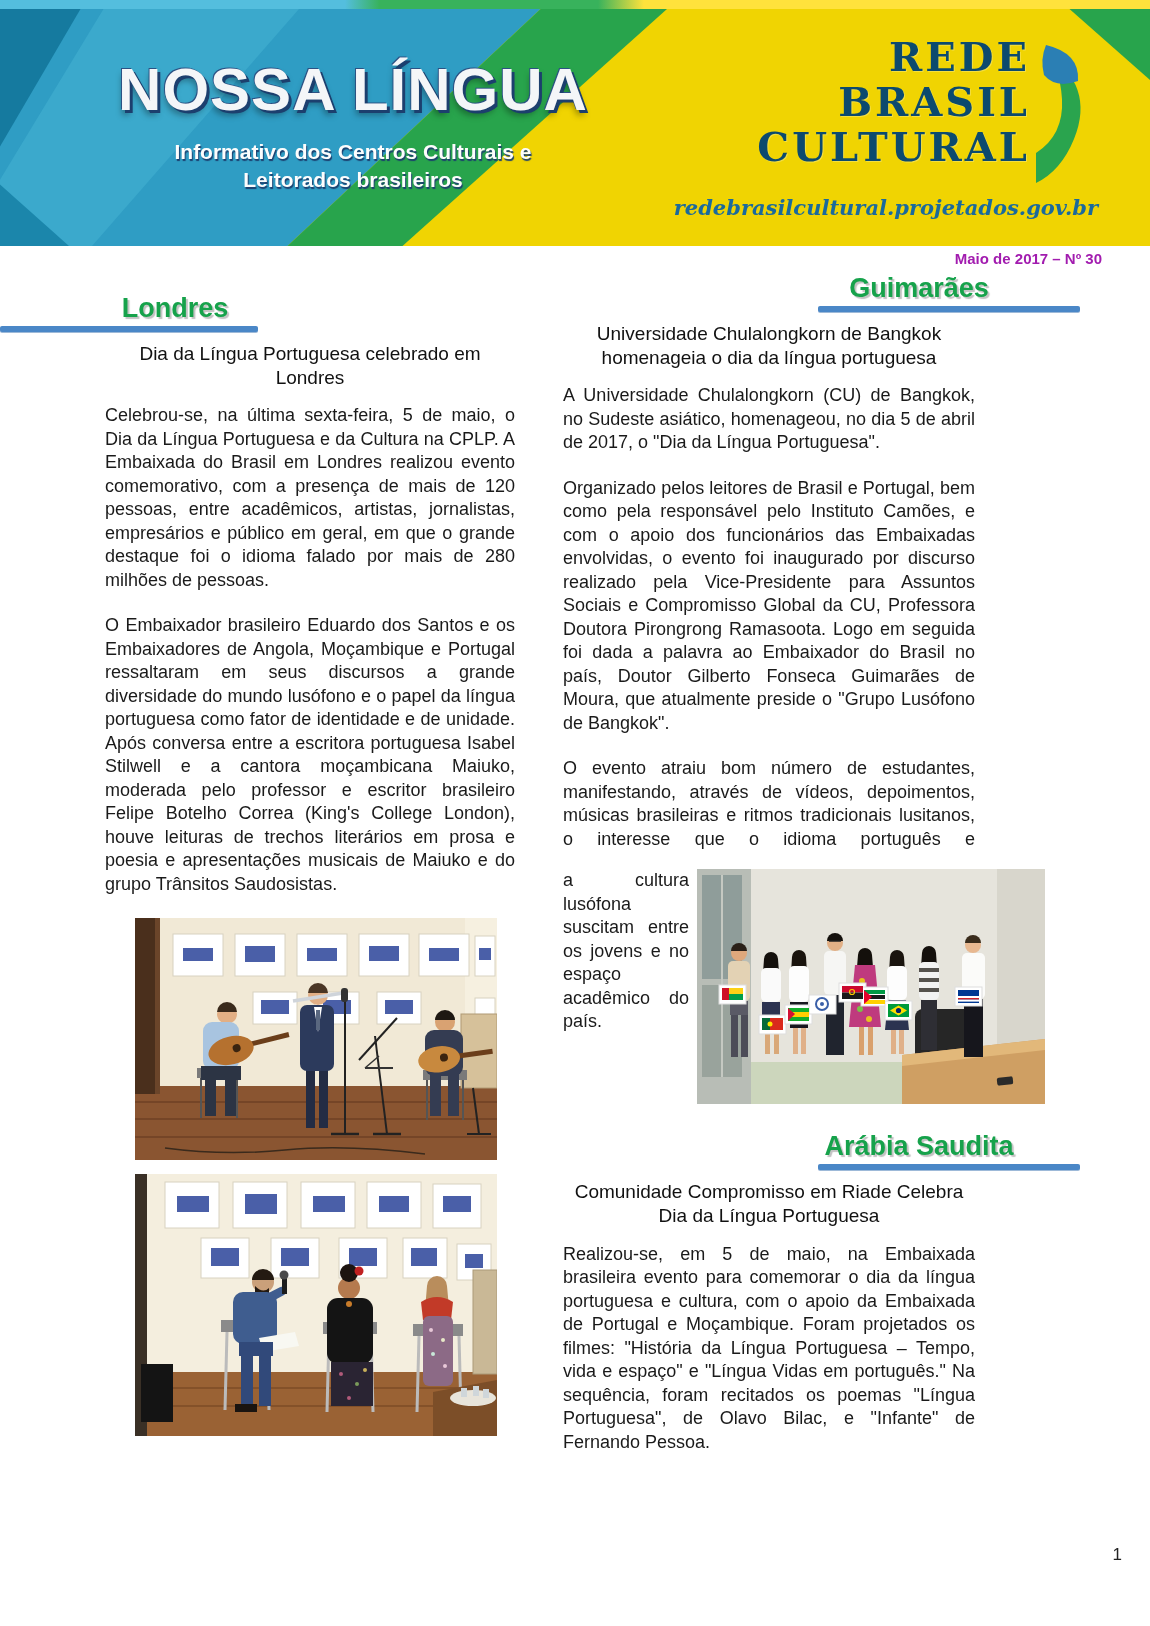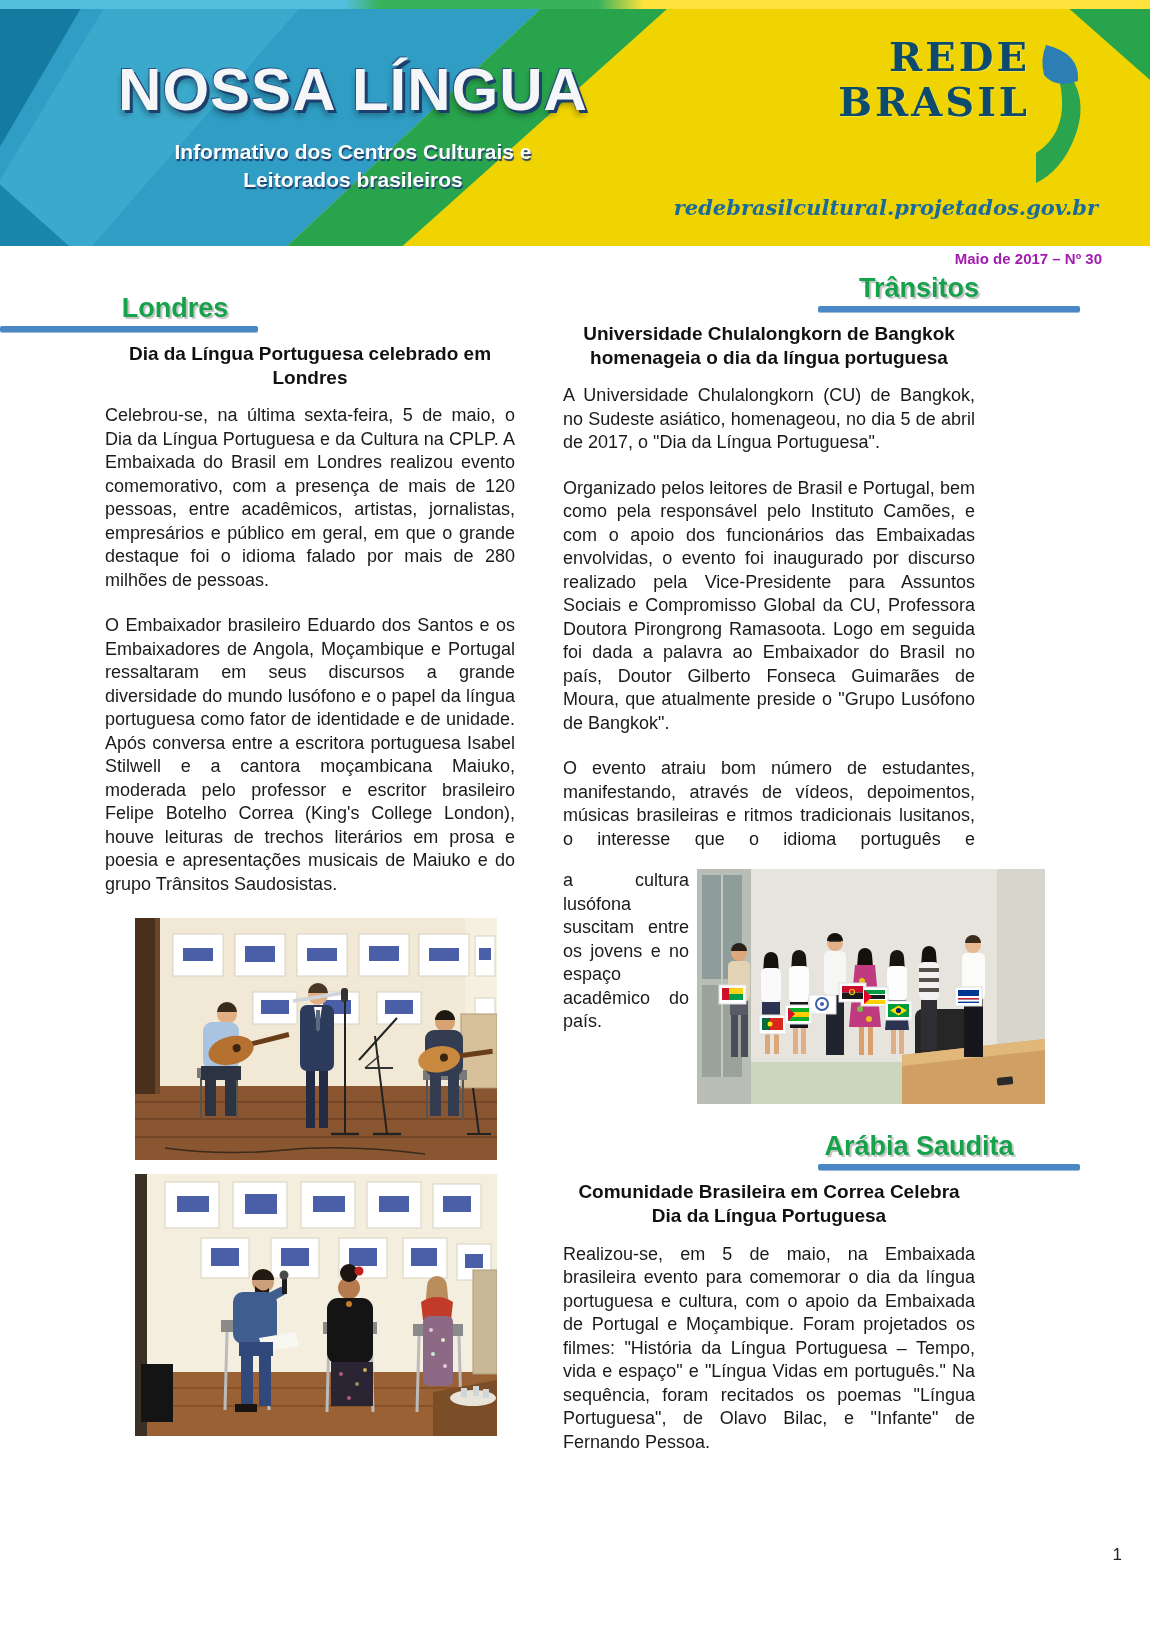--- a/index.html
+++ b/index.html
@@ -39,21 +39,21 @@
   .col-right { width:412px; }
 
   .head-left  { width:258px; margin-left:-105px; text-align:center; margin-top:20px; }
   .head-left .country { transform:translateX(46px); }
   .head-right { width:262px; margin-left:255px; margin-right:-105px; text-align:center; }
   .head-right .country { transform:translateX(-30px); white-space:nowrap; }
   .country { display:block; font-size:27px; font-weight:bold; color:#16a24b;
              text-shadow:2px 2px 1px #c2c2c2; line-height:1.25; }
   .rule { height:6px; background:#4a87c7; border-radius:2px; box-shadow:0 1px 0 #9db9d8; }
 
-  .article-title { font-weight:bold; font-size:19px; line-height:1.28; text-align:center;
+  .article-title { font-weight:normal; font-size:19px; line-height:1.28; text-align:center;
                    color:#111; margin:10px auto 14px; }
   .t-londres  { max-width:382px; }
   .t-thai     { max-width:402px; }
   .t-arabia   { max-width:402px; }
 
   .para { font-size:18px; line-height:23.5px; color:#1a1a1a; text-align:justify; margin-bottom:22px; }
   .force-justify { text-align-last:justify; margin-bottom:18px; }
 
   .photo { display:block; }
   .photo-musicians { margin:10px 0 14px 30px; }
@@ -86,20 +86,21 @@
       <div class="banner-sub">
         <span>Informativo dos Centros Culturais e</span><br>
         <span>Leitorados brasileiros</span>
       </div>
     </div>
 
     <div class="logo-block">
       <div class="logo-text">
         <span>REDE</span><br>
         <span>BRASIL</span><br>
+        <span>CULTURAL</span>
       </div>
       <svg class="logo-swoosh" width="62" height="150" viewBox="0 0 62 150">
         <path d="M8 14 q52 34 30 88 q-13 32 -38 44 l0 -30 q28 -18 26 -54 q-2 -32 -18 -48 z" fill="#2aa44e"></path>
         <path d="M10 8 q34 8 32 36 q-22 8 -34 -6 q-4 -16 2 -30 z" fill="#2b7fb4"></path>
       </svg>
     </div>
     <div class="logo-url">redebrasilcultural.projetados.gov.br</div>
   </div>
 
   <div class="issue-line">Maio de 2017  – Nº 30</div>
@@ -298,21 +299,21 @@
         <ellipse cx="338" cy="224" rx="23" ry="8" fill="#e8e4da"></ellipse>
         <rect x="326" y="214" width="6" height="9" fill="#cfd6da"></rect>
         <rect x="338" y="212" width="6" height="10" fill="#cfd6da"></rect>
         <rect x="348" y="215" width="6" height="9" fill="#cfd6da"></rect>
       </svg>
     </div>
 
     <div class="col-right">
 
       <div class="head-right">
-        <span class="country">Trânsitos</span>
+        <span class="country">Guimarães</span>
         <div class="rule"></div>
       </div>
 
       <div class="article-title t-thai">Universidade Chulalongkorn de Bangkok homenageia o dia da língua portuguesa</div>
 
       <p class="para">A Universidade Chulalongkorn (CU) de Bangkok, no Sudeste asiático, homenageou, no dia 5 de abril de 2017, o "Dia da Língua Portuguesa".</p>
       <p class="para">Organizado pelos leitores de Brasil e Portugal, bem como pela responsável pelo Instituto Camões, e com o apoio dos funcionários das Embaixadas envolvidas, o evento foi inaugurado por discurso realizado pela Vice-Presidente para Assuntos Sociais e Compromisso Global da CU, Professora Doutora Pirongrong Ramasoota. Logo em seguida foi dada a palavra ao Embaixador do Brasil no país, Doutor Gilberto Fonseca Guimarães de Moura, que atualmente preside o "Grupo Lusófono de Bangkok".</p>
       <p class="para force-justify">O evento atraiu bom número de estudantes, manifestando, através de vídeos, depoimentos, músicas brasileiras e ritmos tradicionais lusitanos, o interesse que o idioma português e</p>
 
       <div class="wrap-row">
@@ -436,20 +437,20 @@
             <rect x="261" y="129" width="21" height="1.6" fill="#cf2027"></rect>
           <rect x="261" y="130.6" width="21" height="2" fill="#ffffff"></rect>
         </svg>
       </div>
 
       <div class="head-right head-arabia">
         <span class="country">Arábia Saudita</span>
         <div class="rule"></div>
       </div>
 
-      <div class="article-title t-arabia">Comunidade Brasileira em Correa Celebra Dia da Língua Portuguesa</div>
+      <div class="article-title t-arabia">Comunidade Compromisso em Riade Celebra Dia da Língua Portuguesa</div>
 
       <p class="para">Realizou-se, em 5 de maio, na Embaixada brasileira evento para comemorar o dia da língua portuguesa e cultura, com o apoio da Embaixada de Portugal e Moçambique. Foram projetados os filmes: "História da Língua Portuguesa – Tempo, vida e espaço" e "Língua Vidas em português." Na sequência, foram recitados os poemas "Língua Portuguesa", de Olavo Bilac, e "Infante" de Fernando Pessoa.</p>
     </div>
   </div>
 
   <div class="page-number">1</div>
 </div>
 
 </body></html>

